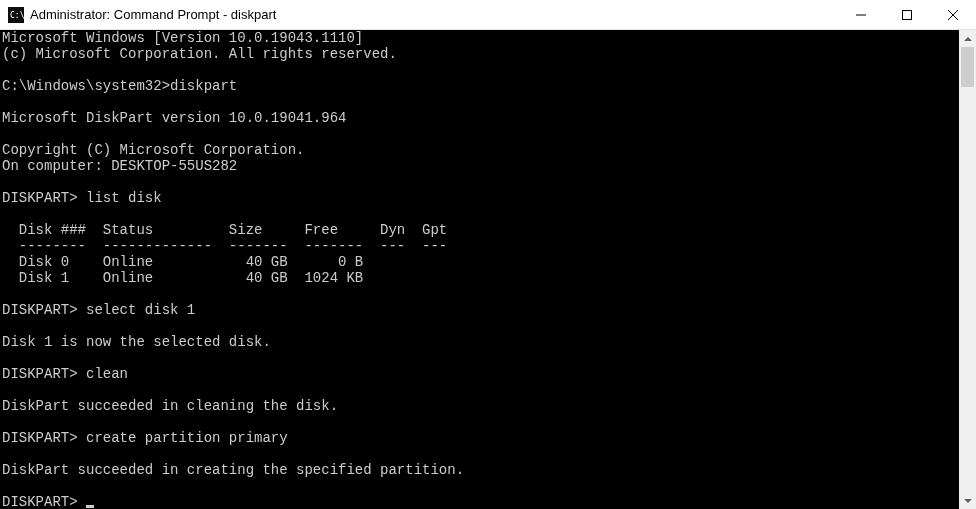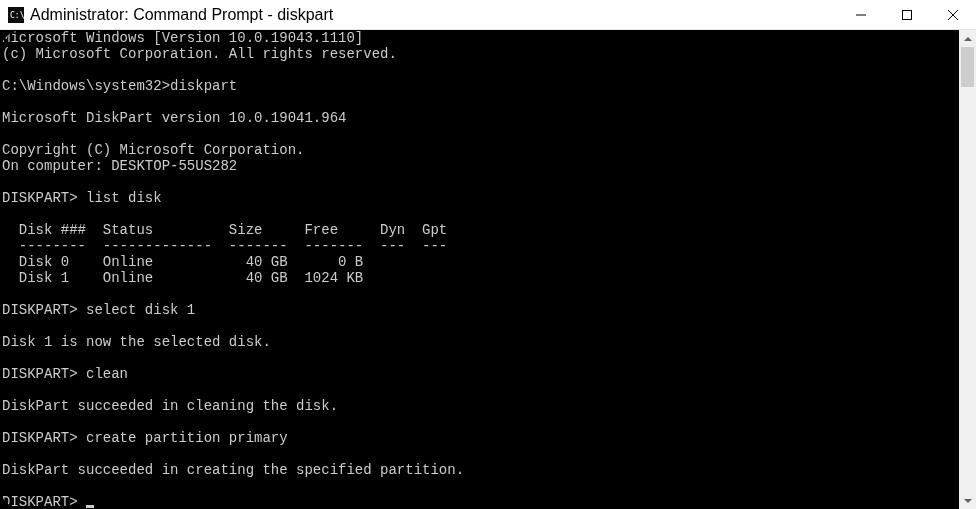--- a/index.html
+++ b/index.html
@@ -21,21 +21,21 @@
   .app-icon {
     width: 16px;
     height: 16px;
     margin-left: 8px;
     margin-right: 6px;
     display: inline-flex;
     align-items: center;
     justify-content: center;
   }
   .title-text {
-    font-size: 16px;
+    font-size: 13px;
     color: #000;
     flex: 1;
   }
   .win-controls {
     display: flex;
     height: 100%;
   }
   .win-btn {
     width: 46px;
     height: 100%;
@@ -57,21 +57,20 @@
   .terminal {
     flex: 1;
     background: #000000;
     color: #cccccc;
     font-family: Consolas, "Courier New", monospace;
     font-size: 14px;
     line-height: 16px;
     padding: 0 0 0 2px;
     white-space: pre;
     overflow: hidden;
-    border-radius: 22px;
   }
   .scrollbar {
     width: 17px;
     background: #f0f0f0;
     position: relative;
   }
   .scroll-up, .scroll-down {
     position: absolute;
     left: 0; right: 0;
     height: 17px;

